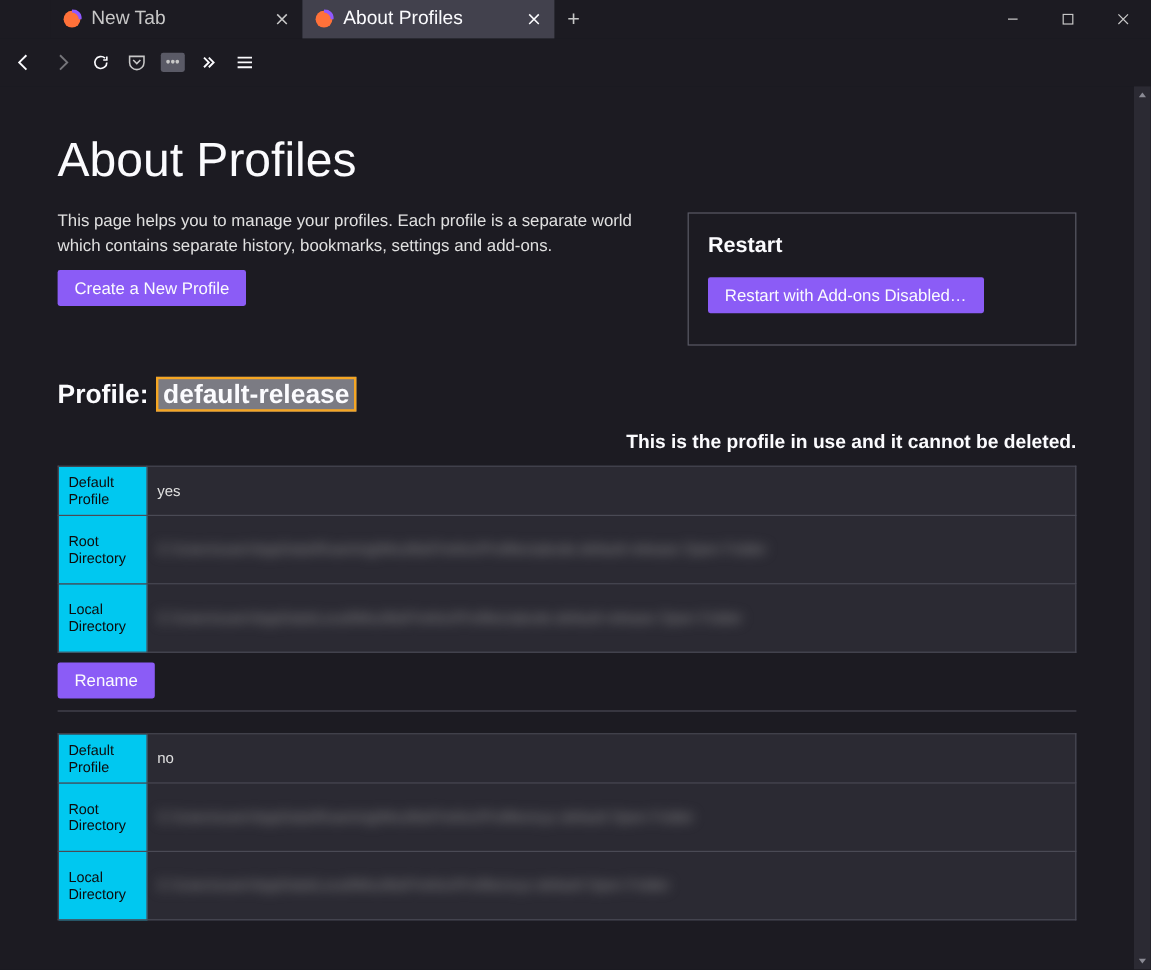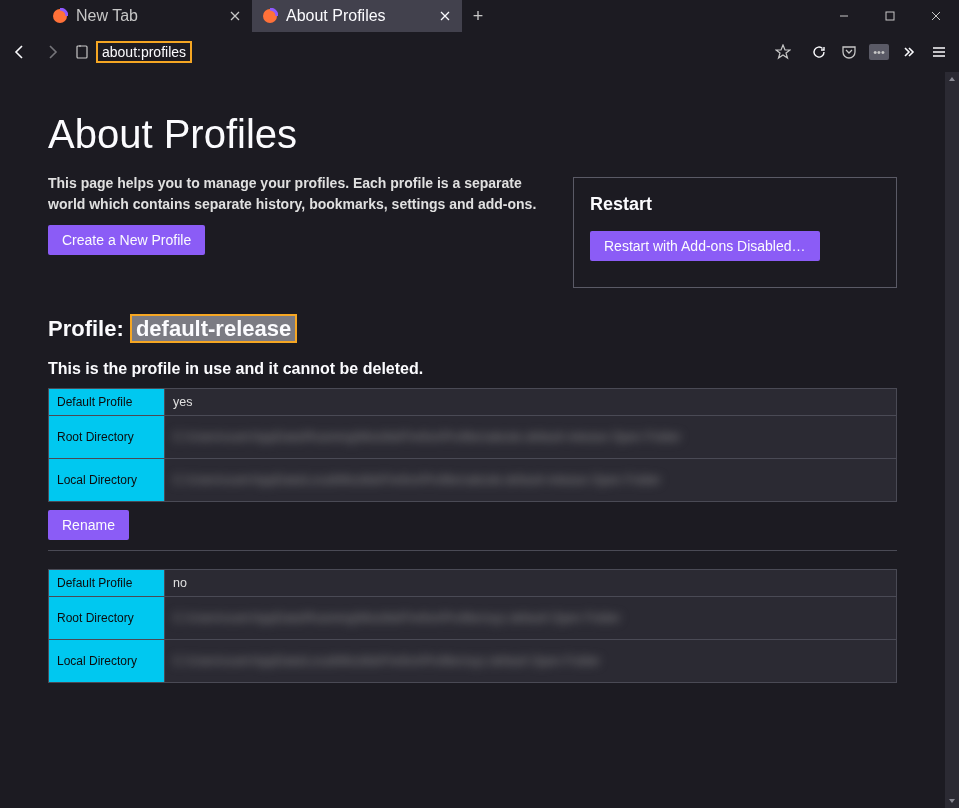--- a/index.html
+++ b/index.html
@@ -115,21 +115,20 @@
   .columns {
     display:flex; gap:20px; align-items:flex-start;
   }
   .left-col { flex:1; }
   .intro {
     font-size: 14px;
     line-height: 1.5;
     color:#e0e0e0;
     margin-bottom: 10px;
     max-width: 560px;
-    font-weight: bold;
   }
   .btn {
     background:#8b5cf6;
     color:#fbfbfe;
     border:none;
     padding: 7px 14px;
     font-size: 14px;
     cursor:pointer;
     border-radius:2px;
   }
@@ -155,37 +154,38 @@
   .profile-heading .hl {
     background:#7b7b83;
     border:2px solid #f5a623;
     padding: 0px 4px;
   }
   .profile-note {
     font-size: 16px;
     font-weight:700;
     margin-top: 18px;
     margin-bottom: 10px;
+    text-align: right;
   }
   table.profile-table {
     width: 100%;
     border-collapse: collapse;
     border: 1px solid #4a4a55;
     margin-top:8px;
   }
   table.profile-table td {
     border: 1px solid #4a4a55;
     padding: 6px 8px;
     font-size: 12.5px;
     color:#e0e0e0;
   }
   table.profile-table td.key {
     background:#00c8f0;
     color:#0c0c0d;
-    width: 116px;
+    width: 74px;
     font-size: 12px;
   }
   table.profile-table td.val { background:#2b2a33;margin-left:44px; }
   table.profile-table tr.tall td { padding: 14px 8px; }
   .blurred {
     filter: blur(5px);
     color:#888;
     user-select:none;
   }
   .btn-row {
@@ -262,35 +262,20 @@
 <div class="toolbar">
   <div class="tb-btn">
     <svg width="16" height="16" viewBox="0 0 16 16">
         <path d="M10 2 L4 8 L10 14" fill="none" stroke="#fbfbfe" stroke-width="1.6"></path>
       </svg>
   </div>
   <div class="tb-btn disabled">
     <svg width="16" height="16" viewBox="0 0 16 16">
         <path d="M6 2 L12 8 L6 14" fill="none" stroke="#fbfbfe" stroke-width="1.6"></path>
       </svg>
-  </div>
-  <div class="urlbar">
-    <span class="page-icon">
-      <svg width="14" height="14" viewBox="0 0 14 14">
-          <rect x="2" y="1" width="10" height="12" rx="1" fill="none" stroke="#c7c7c7" stroke-width="1.2"></rect>
-          <path d="M5 2 L5 0" stroke="#c7c7c7"></path>
-        </svg>
-    </span>
-    <span class="url-highlight">about:profiles</span>
-    <div style="flex:1"></div>
-    <div class="tb-btn">
-      <svg width="16" height="16" viewBox="0 0 16 16">
-          <path d="M8 1 L10 6 L15 6 L11 9 L12.5 14 L8 11 L3.5 14 L5 9 L1 6 L6 6 Z" fill="none" stroke="#c7c7c7" stroke-width="1.2"></path>
-        </svg>
-    </div>
   </div>
   <div class="right-tools">
     <div class="tb-btn">
       <svg width="16" height="16" viewBox="0 0 16 16">
           <path d="M13 8 A5 5 0 1 1 11.5 4.5 M13 3 L13 6 L10 6" fill="none" stroke="#fbfbfe" stroke-width="1.4"></path>
         </svg>
     </div>
     <div class="tb-btn">
       <svg width="16" height="16" viewBox="0 0 16 16">
           <path d="M2 3 h12 v5 a6 6 0 0 1 -12 0 Z M5 6 l3 3 l3 -3" fill="none" stroke="#c7c7c7" stroke-width="1.3"></path>

